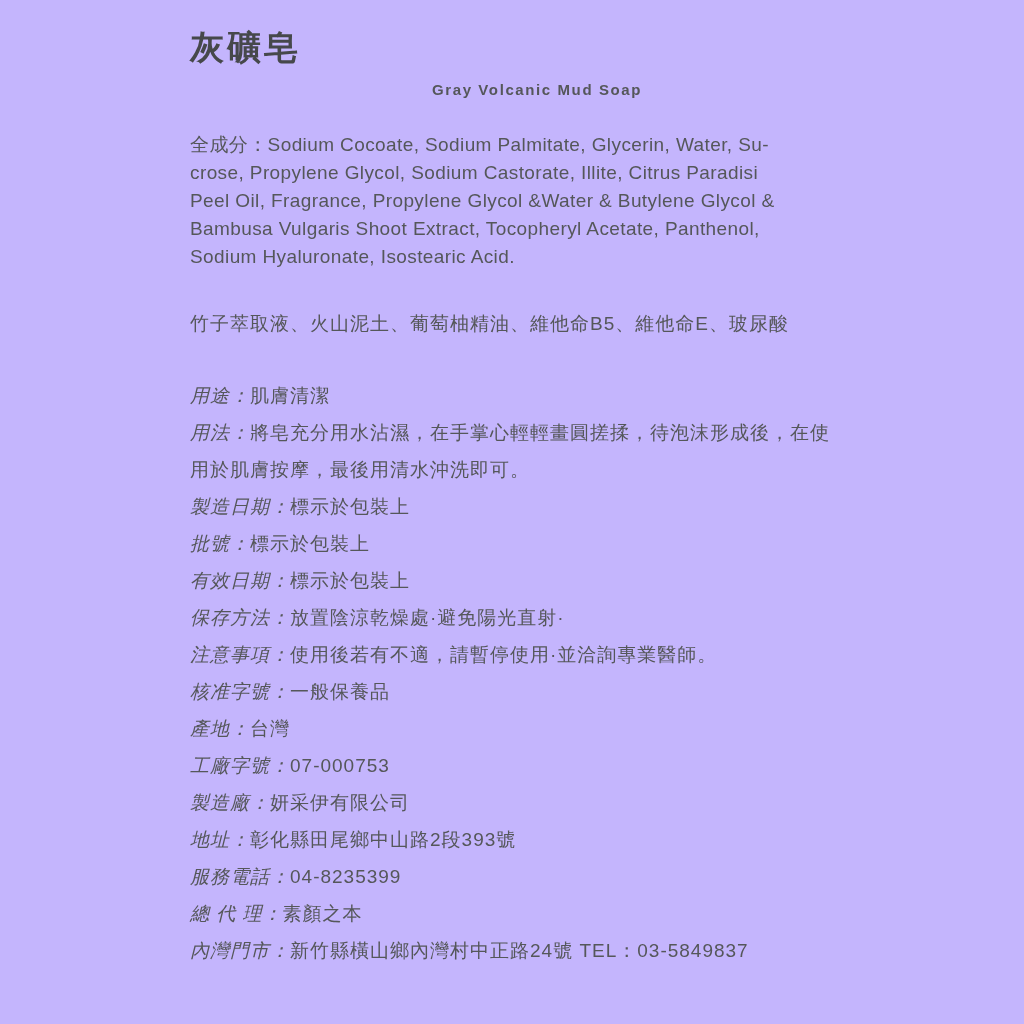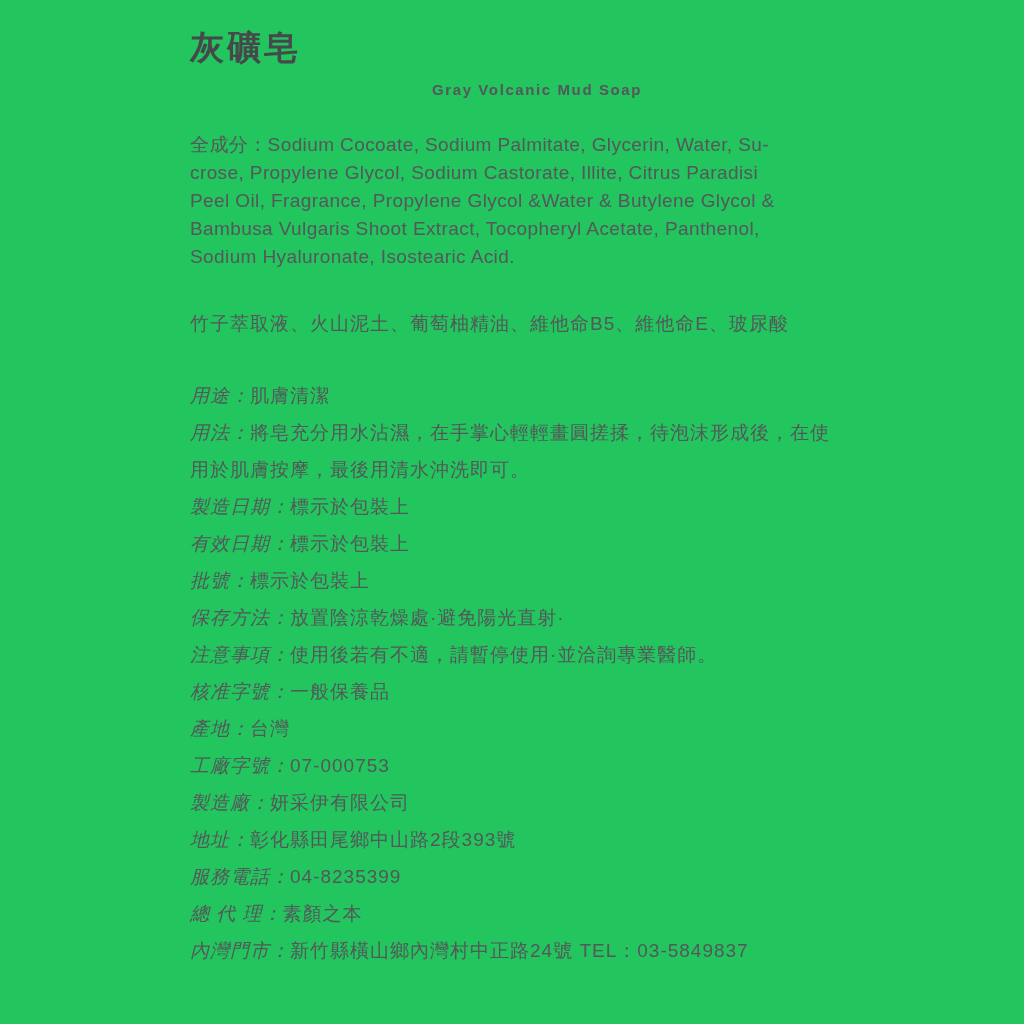--- a/index.html
+++ b/index.html
@@ -9,21 +9,21 @@
     width: 1024px;
     height: 1024px;
     overflow: hidden;
     font-family: "Liberation Sans", sans-serif;
   }
   .page {
     box-sizing: border-box;
     width: 1024px;
     height: 1024px;
     padding: 26px 140px 20px 190px;
-    background: #22c55e;
+    background: #c4b5fd;
   }
   .title-zh {
     margin: 0;
     font-size: 34px;
     font-weight: 600;
     letter-spacing: 3px;
     color: #46484b;
     line-height: 1.25;
   }
   .title-en {
@@ -79,22 +79,22 @@
 Peel Oil, Fragrance, Propylene Glycol &amp;Water &amp; Butylene Glycol &amp;
 Bambusa Vulgaris Shoot Extract, Tocopheryl Acetate, Panthenol,
 Sodium Hyaluronate, Isostearic Acid.</p>
 
   <p class="ingredients-zh">竹子萃取液、火山泥土、葡萄柚精油、維他命B5、維他命E、玻尿酸</p>
 
   <div class="spec-list">
       <div class="spec-line"><span class="spec-label">用途：</span><span class="spec-value">肌膚清潔</span></div>
       <div class="spec-line"><span class="spec-label">用法：</span><span class="spec-value">將皂充分用水沾濕，在手掌心輕輕畫圓搓揉，待泡沫形成後，在使用於肌膚按摩，最後用清水沖洗即可。</span></div>
       <div class="spec-line"><span class="spec-label">製造日期：</span><span class="spec-value">標示於包裝上</span></div>
+      <div class="spec-line"><span class="spec-label">批號：</span><span class="spec-value">標示於包裝上</span></div>
       <div class="spec-line"><span class="spec-label">有效日期：</span><span class="spec-value">標示於包裝上</span></div>
-      <div class="spec-line"><span class="spec-label">批號：</span><span class="spec-value">標示於包裝上</span></div>
       <div class="spec-line"><span class="spec-label">保存方法：</span><span class="spec-value">放置陰涼乾燥處·避免陽光直射·</span></div>
       <div class="spec-line"><span class="spec-label">注意事項：</span><span class="spec-value">使用後若有不適，請暫停使用·並洽詢專業醫師。</span></div>
       <div class="spec-line"><span class="spec-label">核准字號：</span><span class="spec-value">一般保養品</span></div>
       <div class="spec-line"><span class="spec-label">產地：</span><span class="spec-value">台灣</span></div>
       <div class="spec-line"><span class="spec-label">工廠字號：</span><span class="spec-value">07-000753</span></div>
       <div class="spec-line"><span class="spec-label">製造廠：</span><span class="spec-value">妍采伊有限公司</span></div>
       <div class="spec-line"><span class="spec-label">地址：</span><span class="spec-value">彰化縣田尾鄉中山路2段393號</span></div>
       <div class="spec-line"><span class="spec-label">服務電話：</span><span class="spec-value">04-8235399</span></div>
       <div class="spec-line"><span class="spec-label">總 代 理：</span><span class="spec-value">素顏之本</span></div>
       <div class="spec-line"><span class="spec-label">內灣門市：</span><span class="spec-value">新竹縣橫山鄉內灣村中正路24號 TEL：03-5849837</span></div>

